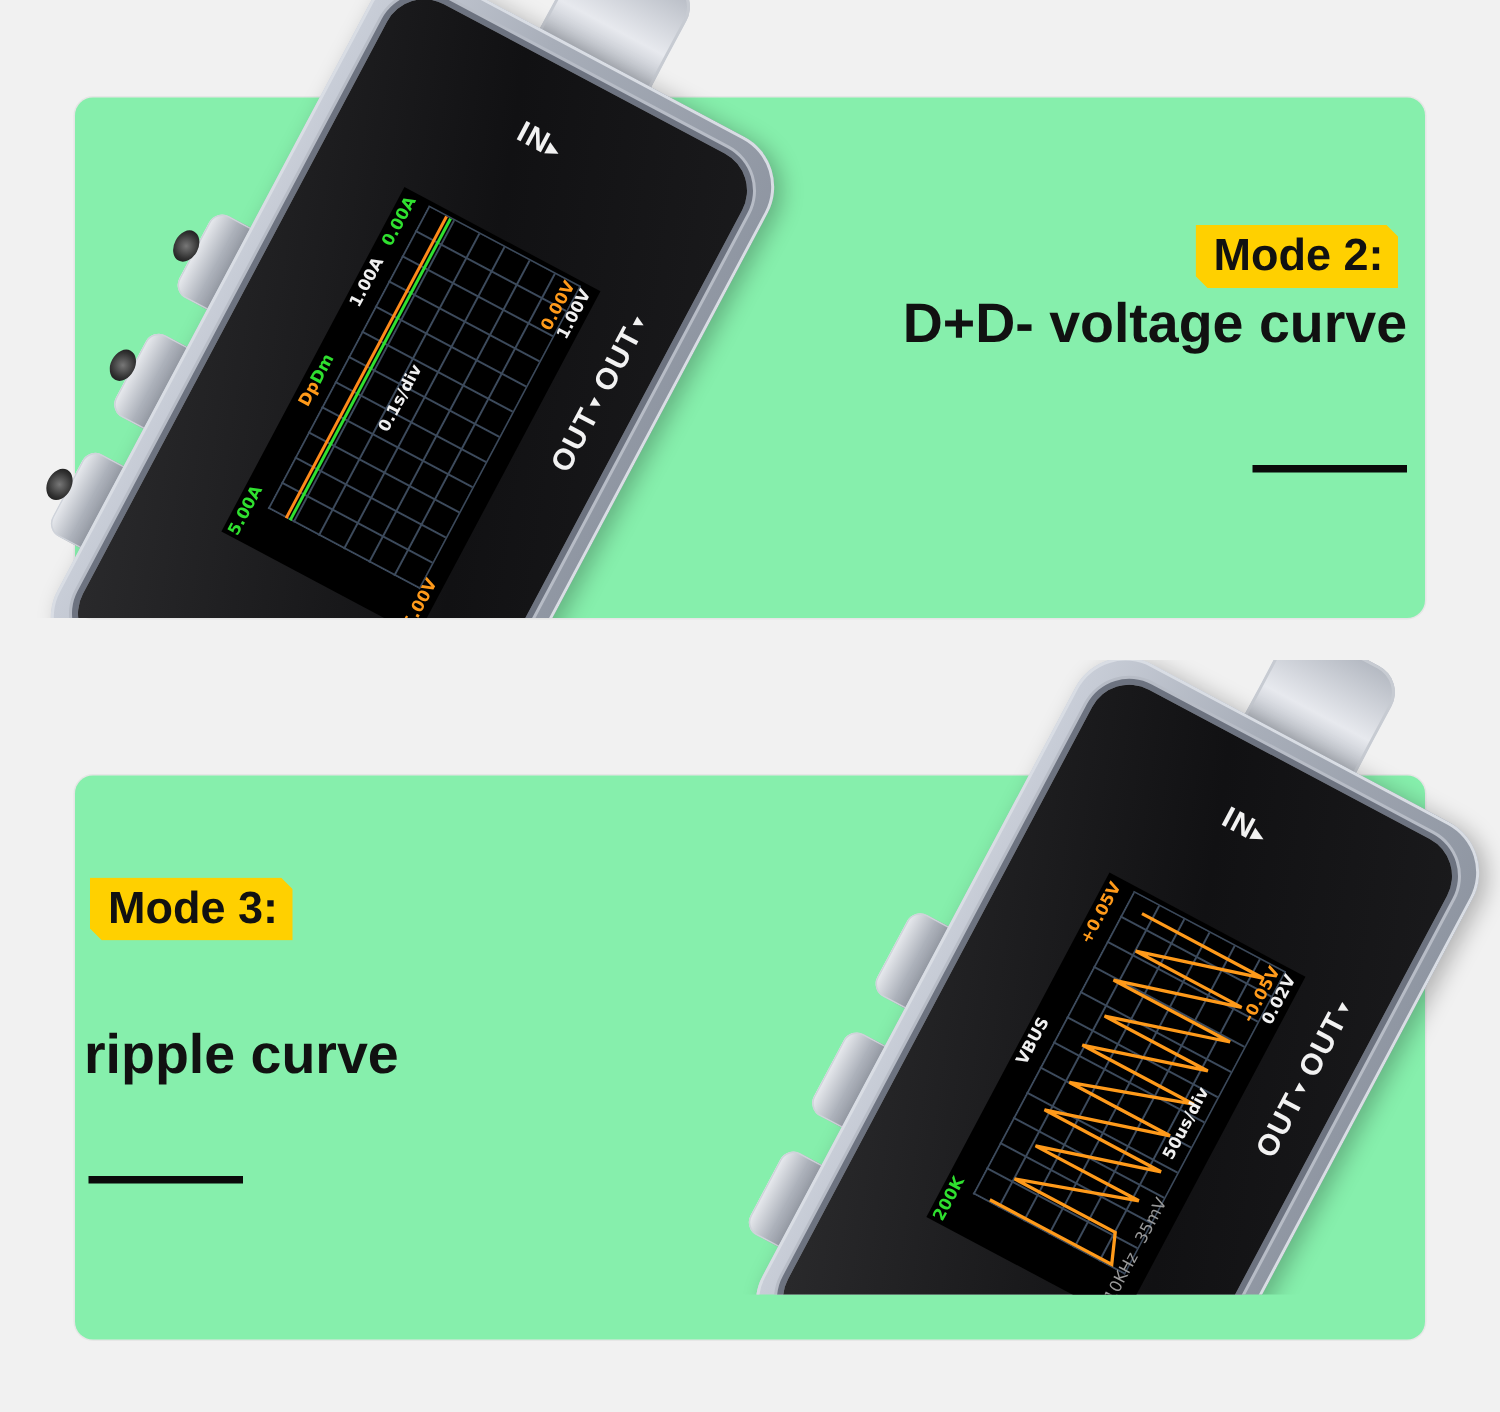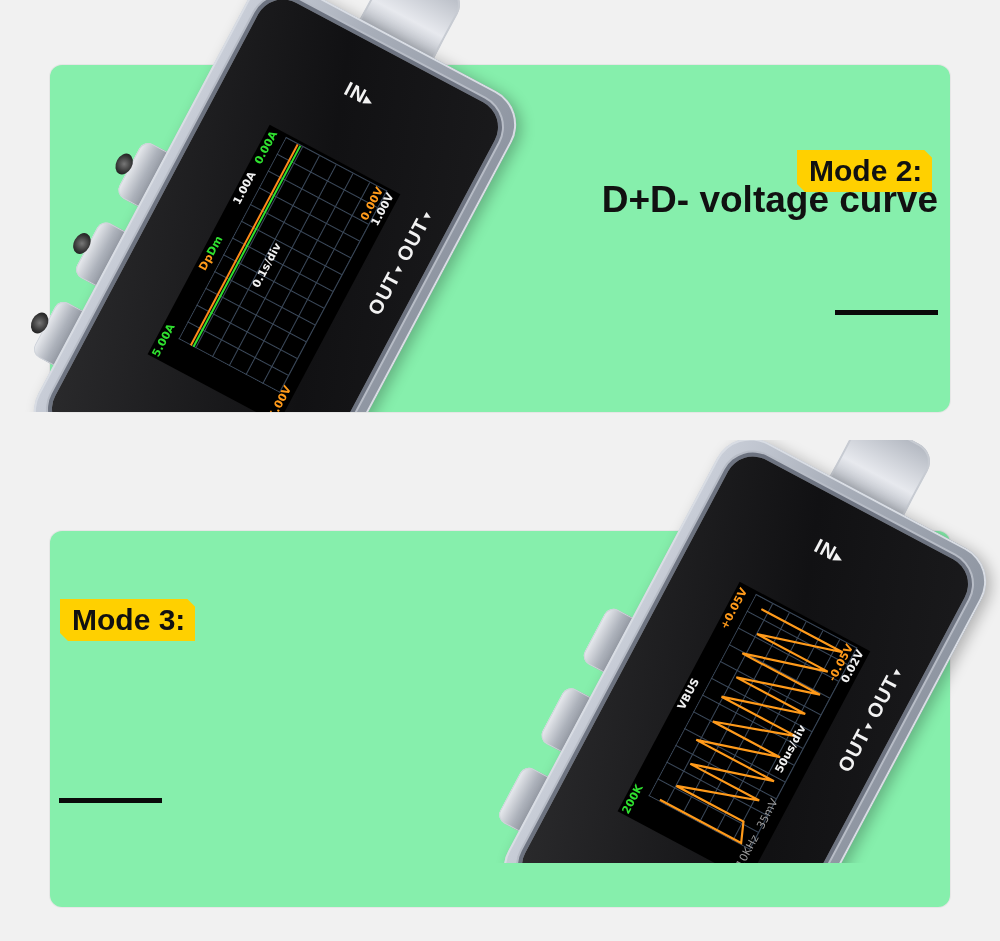--- a/index.html
+++ b/index.html
@@ -8,21 +8,21 @@
     background: #f1f1f1;
     font-family: "Liberation Sans", "DejaVu Sans", sans-serif;
   }
   .card {
     position: absolute; background: #86efac; border-radius: 12px;
     box-shadow: 0 0 0 1px #e6e6e6;
     overflow: hidden;
     font-weight: bold;
   }
   #card1 { left: 50px; top: 65px; width: 900px; height: 347px; }
-  #card2 { left: 50px; top: 531px; width: 900px; height: 376px; }
+  #card2 { left: 50px; top: 517px; width: 900px; height: 376px; }
 
   .badge {
     position: absolute; background: var(--accent);
     color: #111; font-size: 30px; line-height: 42px; height: 42px;
     padding: 0 10px 0 12px;
     clip-path: polygon(0 0, calc(100% - 8px) 0, 100% 8px, 100% 100%, 8px 100%, 0 calc(100% - 8px));
   }
   .headline { position: absolute; color: #111; font-size: 37px; line-height: 46px; white-space: nowrap; }
   .rule { position: absolute; height: 5px; background: #0a0a0a; }
 
@@ -78,21 +78,21 @@
   .green { color: #2fe02f; }
   .orange { color: #ff9a1a; }
   .white { color: #f0f0f0; }
   .grey { color: #9a9a9a; }
 </style>
 </head>
 <body style="--accent: #FFD000;">
 
 <div id="card1" class="card">
   <div class="badge" style="left:747px; top:85px;">Mode 2:</div>
-  <div class="headline" style="right:12px; top:112px;text-align:right;">D+D- voltage curve</div>
+  <div class="headline" style="right:12px; top:128px;text-align:right;">D+D- voltage curve</div>
   <div class="rule" style="left:785px; top:245px; width:103px;"></div>
 </div>
 
 <div class="device-clip" style="left:0; top:0; width:1000px; height:412px;">
   <div class="device" style="left:15px; top:118px; transform: rotate(-62deg);">
     <div class="plug"></div>
     <div class="btn" style="left:70px;">
         <div class="knob"></div>
       </div>
     <div class="btn" style="left:160px;">
@@ -121,20 +121,21 @@
         <div class="scr-txt orange" style="left:2px; bottom:2px;">5.00V</div>
         <div class="scr-txt orange" style="right:4px; bottom:14px;">0.00V</div>
         <div class="scr-txt white" style="right:4px; bottom:2px;">1.00V</div>
       </div>
     </div>
   </div>
 </div>
 
 <div id="card2" class="card">
   <div class="badge" style="left:10px; top:68px;">Mode 3:</div>
+  <div class="headline" style="left:6px; top:163px;">ripple curve</div>
   <div class="rule" style="left:9px; top:267px; width:103px;"></div>
 </div>
 
 <div class="device-clip" style="left:0; top:440px; width:1000px; height:423px;">
   <div class="device" style="left:485px; top:135px; transform: rotate(-62deg);">
     <div class="plug"></div>
     <div class="btn" style="left:60px;"></div>
     <div class="btn" style="left:150px;"></div>
     <div class="btn" style="left:240px;"></div>
     <div class="body"></div>

